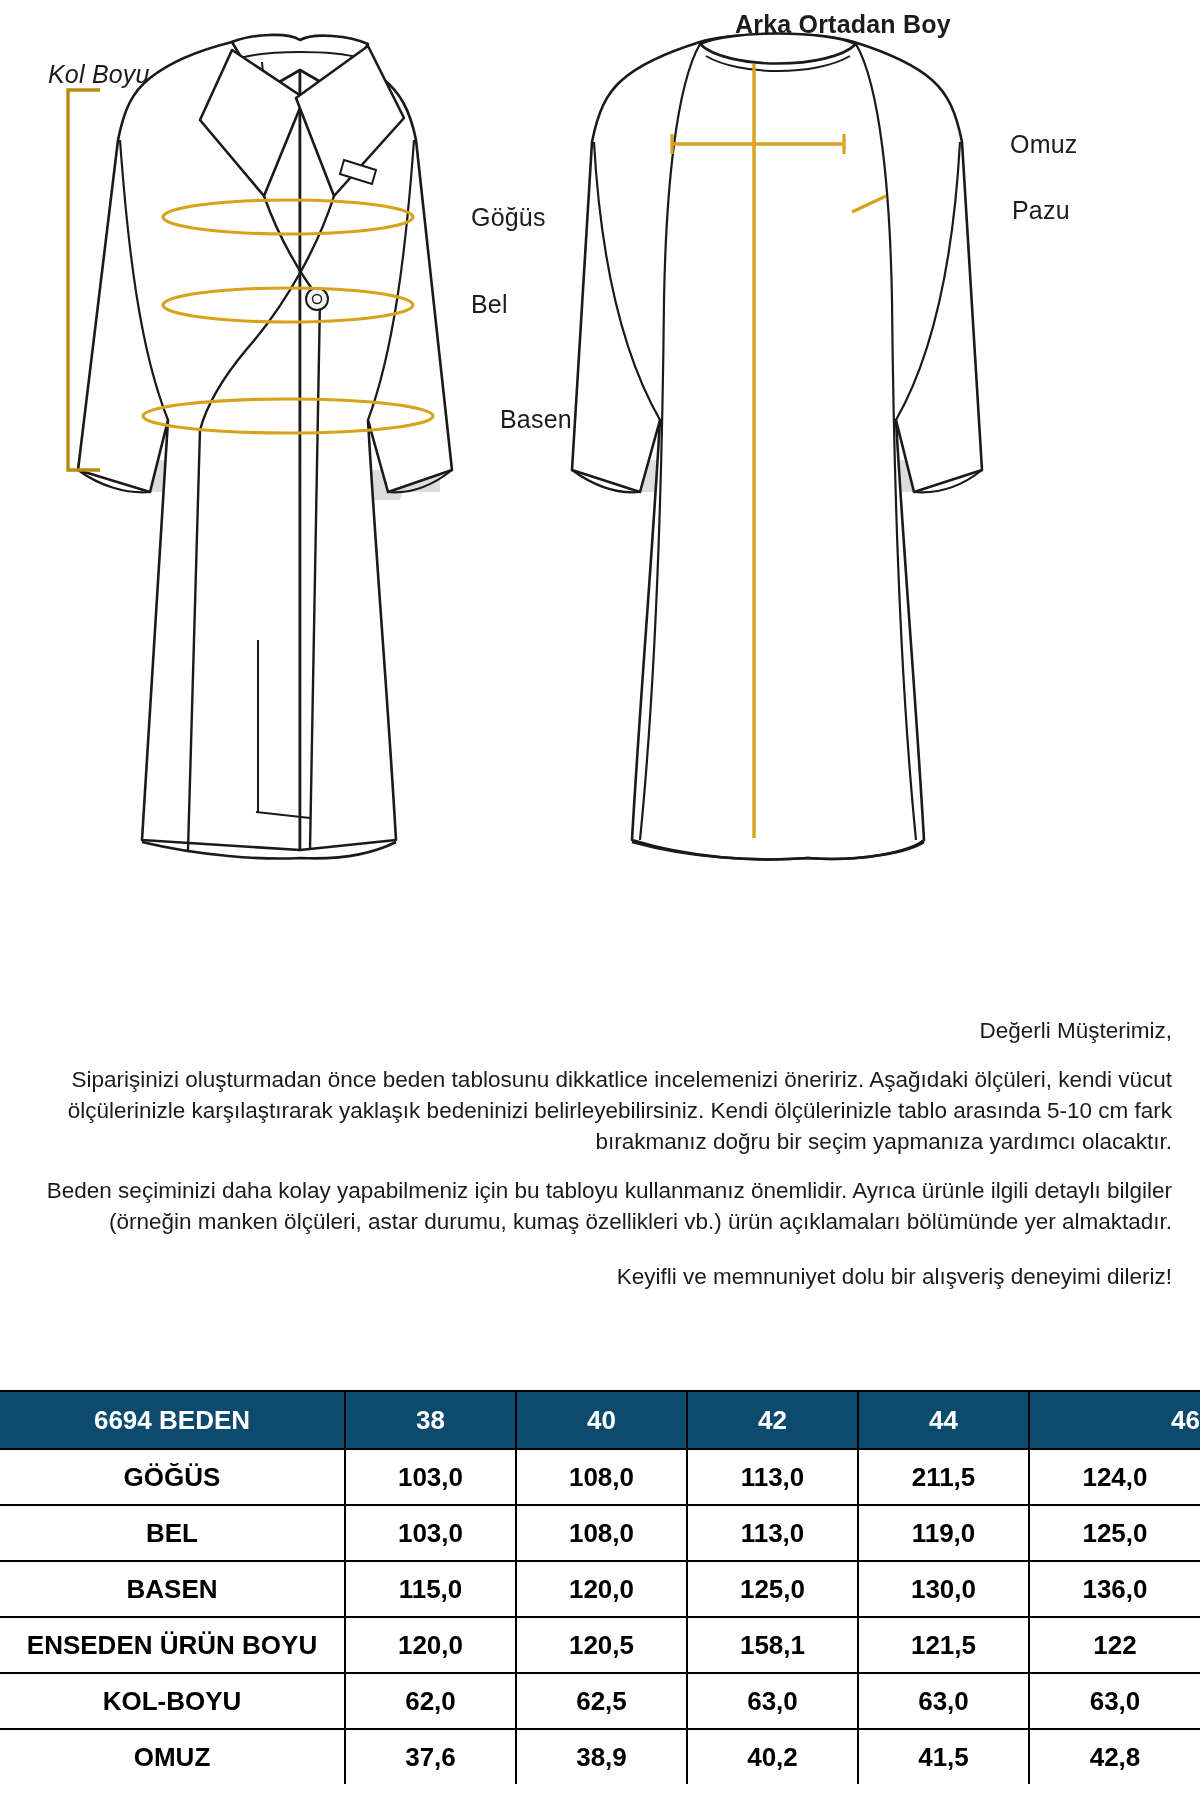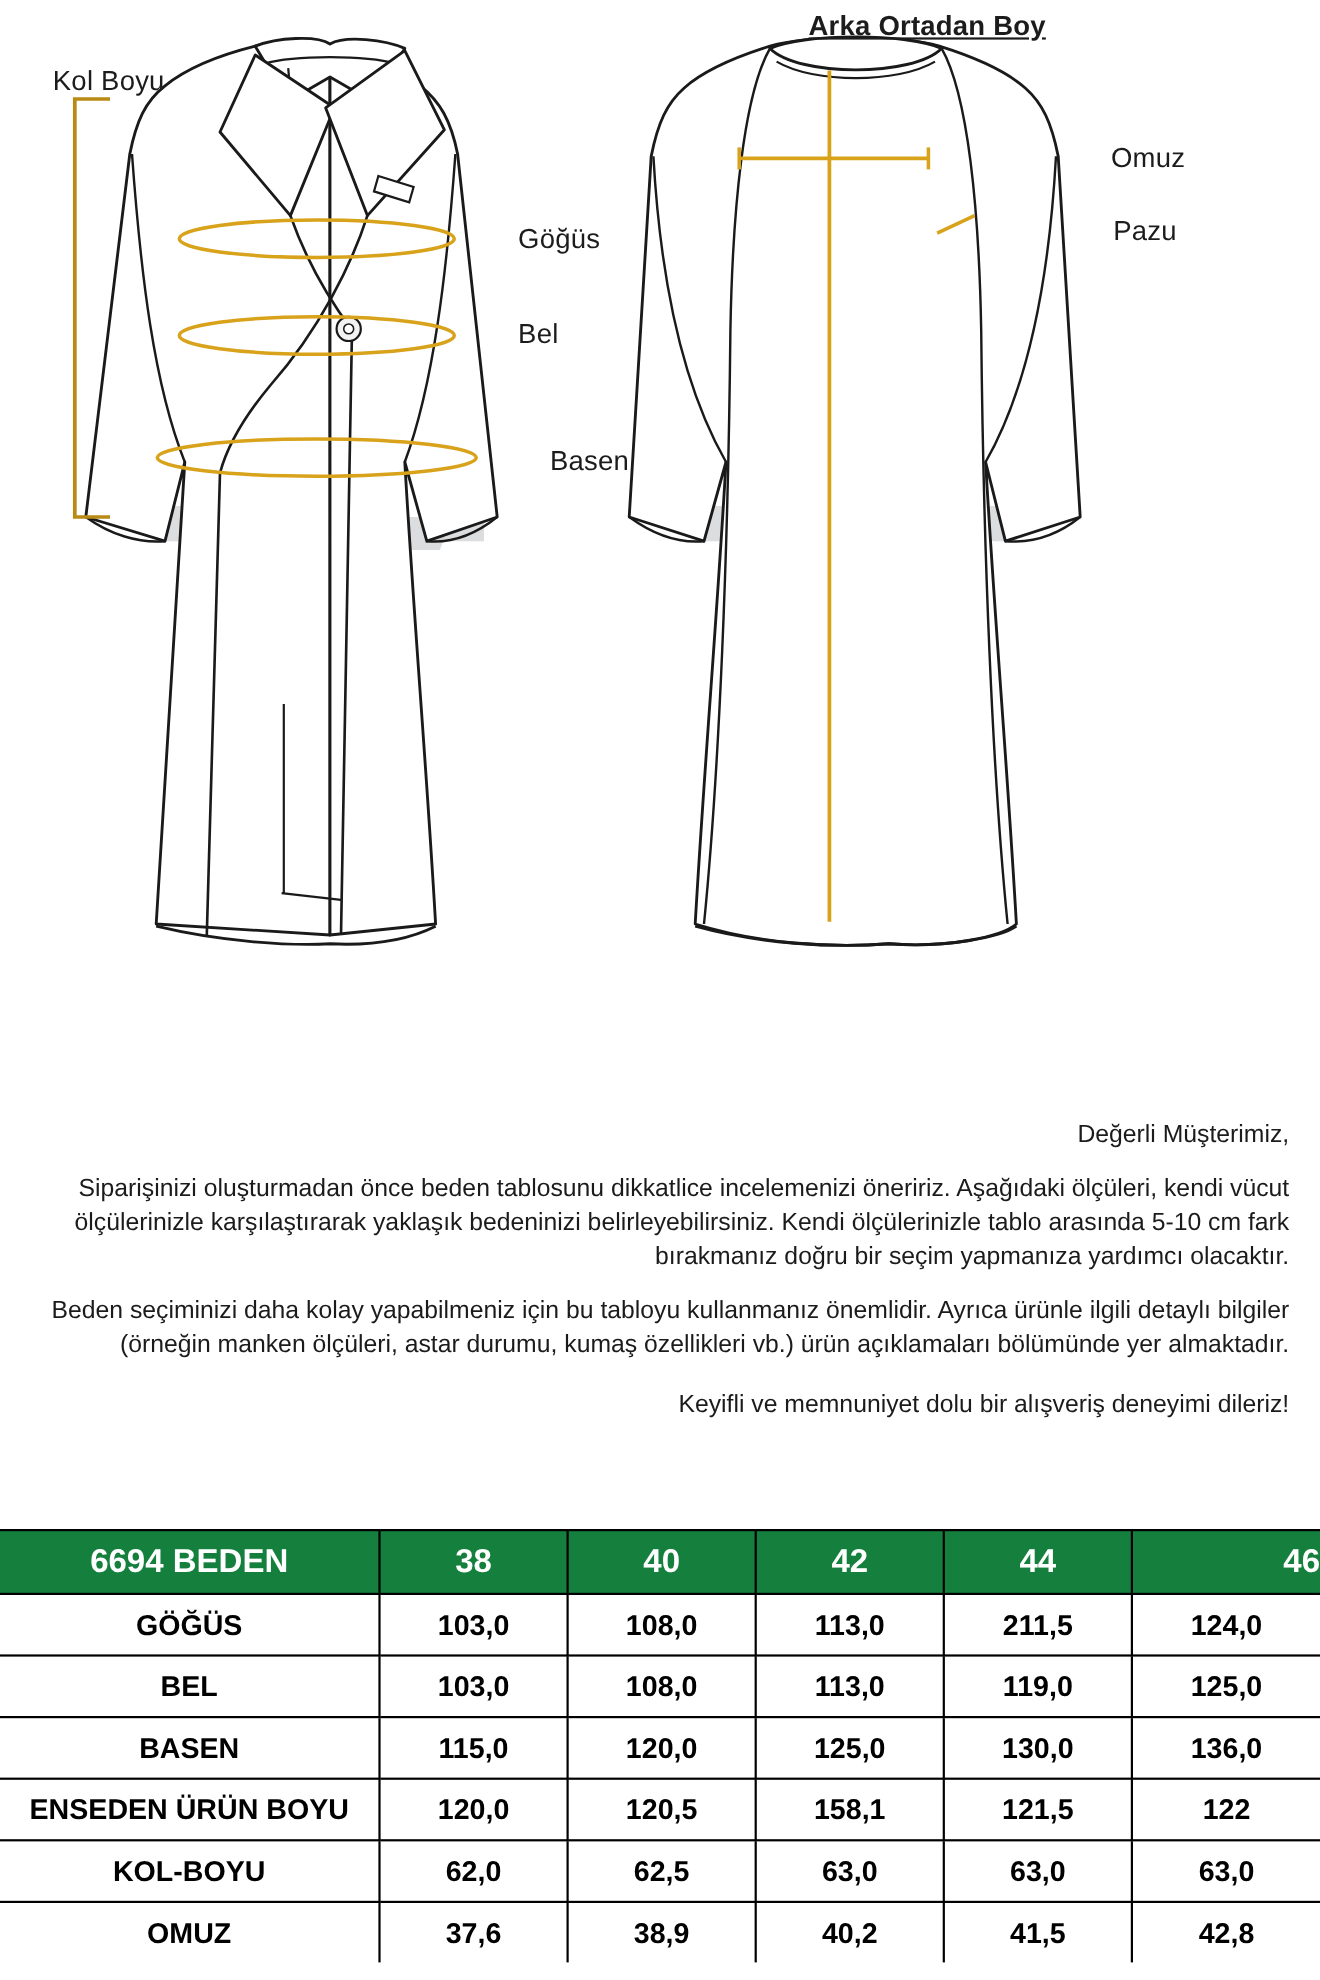--- a/index.html
+++ b/index.html
@@ -33,25 +33,25 @@
     left: 0;
   }
   .lbl {
     position: absolute;
     font-family: "Liberation Sans", sans-serif;
     font-size: 25px;
     color: #1c1c1c;
     white-space: nowrap;
     letter-spacing: 0.2px;
   }
-  .lbl-kol-boyu  { left: 48px;  top: 60px; }
+  .lbl-kol-boyu  { left: 48px;  top: 60px; font-style: italic; }
   .lbl-gogus     { left: 471px; top: 203px; }
   .lbl-bel       { left: 471px; top: 290px; }
   .lbl-basen     { left: 500px; top: 405px; }
-  .lbl-arka      { left: 735px; top: 10px; font-weight: bold; text-decoration: underline; }
+  .lbl-arka      { left: 735px; top: 10px; font-weight: bold; }
   .lbl-omuz      { left: 1010px; top: 130px; }
   .lbl-pazu      { left: 1012px; top: 196px; }
 
   
   .textblock {
     position: absolute;
     top: 1015px;
     left: 32px;
     width: 1140px;
     font-size: 22.5px;
@@ -73,24 +73,24 @@
   .sizetable th, .sizetable td {
     border: 2px solid #000000;
     text-align: center;
     font-size: 26px;
     font-weight: bold;
     height: 54px;
     padding: 0;
     color: #000;
   }
   .sizetable thead th {
-    background: #15803d;
+    background: #0c4a6e;
     color: #ffffff;
     border-color: #000000;
-    font-size: 30px;
+    font-size: 26px;
     height: 56px;
   }
   .sizetable col.c0 { width: 345px; }
   .sizetable col.cx { width: 171px; }
   .sizetable tbody tr:last-child th,
   .sizetable tbody tr:last-child td { border-bottom: none; }
   .sizetable tbody th:first-child,
   .sizetable tbody td:first-child { border-left: none; }
   .sizetable tbody td:last-child { border-right: none; }
   .sizetable thead th:first-child { border-left: none; }

